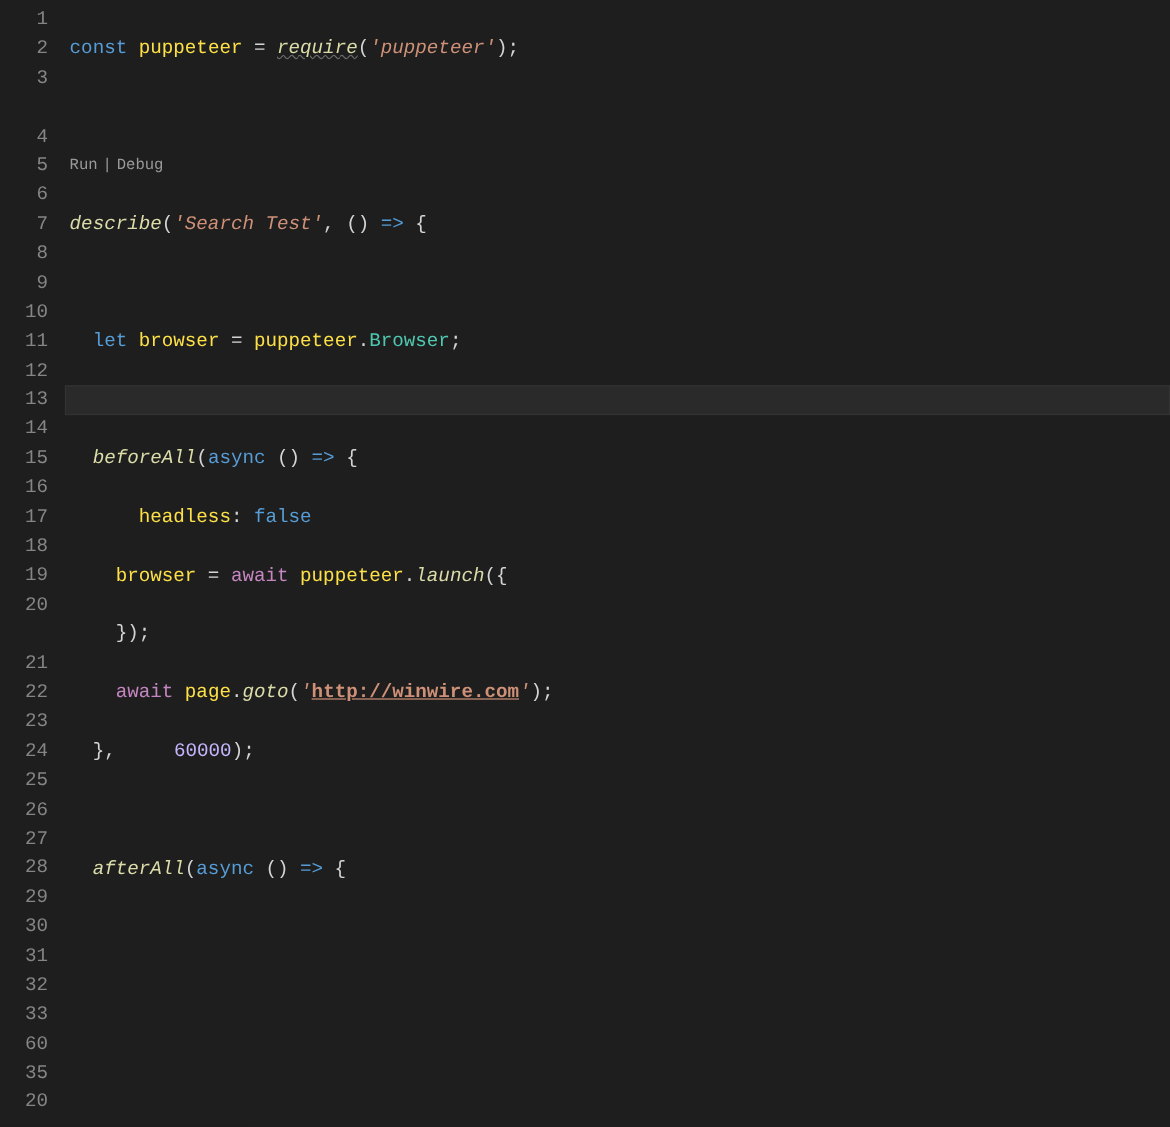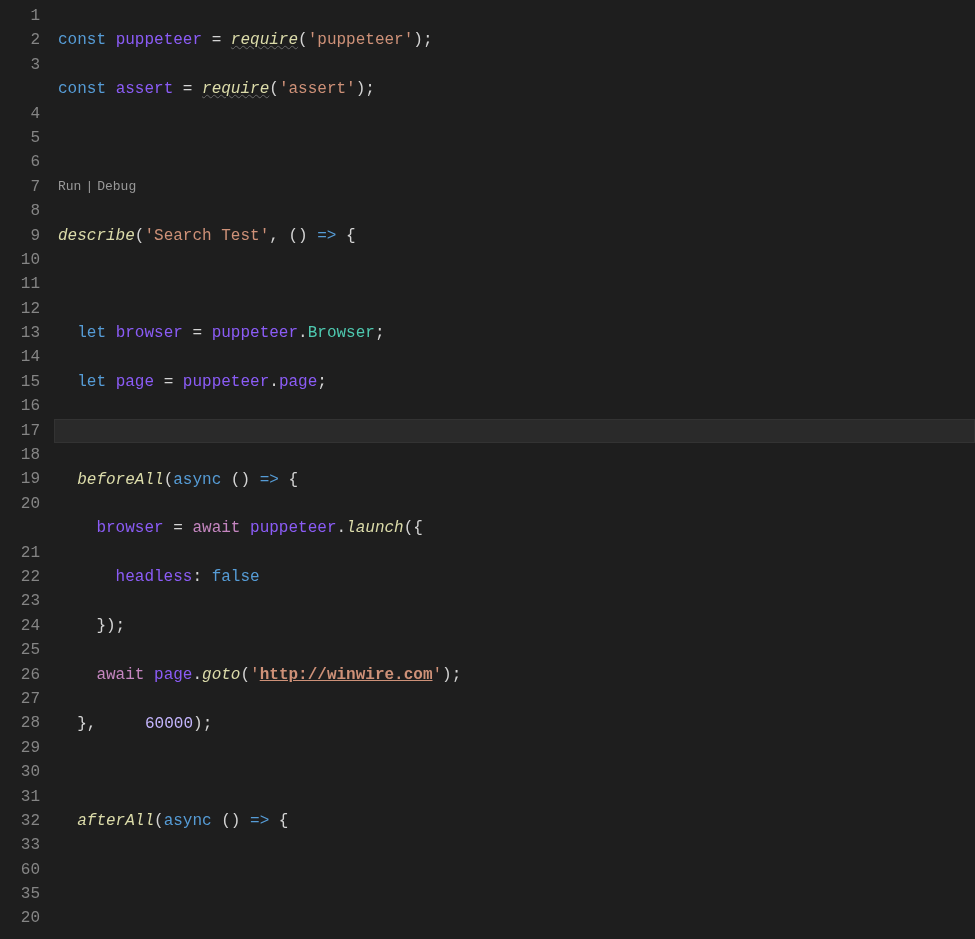--- a/index.html
+++ b/index.html
@@ -50,23 +50,23 @@
     height: 24.4px;
     display: flex;
     align-items: center;
   }
   .codelens span { cursor: pointer; }
   .codelens .sep { margin: 0 4px; }
 
   
   .kw   { color: #569cd6; }   
   .kw2  { color: #c586c0; }   
-  .var  { color: #8b5cf6; }   
+  .var  { color: #fde047; }   
   .fn   { color: #dcdcaa; font-style: italic; }   
-  .str  { color: #ce9178; }   
+  .str  { color: #ce9178; font-style: italic; }   
   .ustr { color: #ce9178; text-decoration: underline; text-decoration-color: #ce9178; font-weight: bold; }
   .num  { color: #c4b5fd; margin-left: 39px; }   
   .pun  { color: #d4d4d4; }
   .type { color: #4ec9b0; }
   .sq   { text-decoration: underline wavy #6a6a6a; text-decoration-thickness:1px;}
 </style>
 </head>
 <body>
 
 <div class="editor">
@@ -106,31 +106,29 @@
     <div class="ln">31</div>
     <div class="ln">32</div>
     <div class="ln">33</div>
     <div class="ln">60</div>
     <div class="ln">35</div>
     <div class="ln">20</div>
   </div>
 
   <div class="code-area">
 <div class="line"><span class="kw">const</span> <span class="var">puppeteer</span><span class="pun"> = </span><span class="fn sq">require</span><span class="pun">(</span><span class="str">'puppeteer'</span><span class="pun">);</span></div>
-<div class="line"><span class="kw">const</span> <span class="var">assert</span><span class="pun"> = </span><span class="fn sq">require</span><span class="pun">(</span><span class="str">'assert'</span><span class="pun">);</span></div>
 <div class="line"></div>
 <div class="codelens"><span>Run</span><span class="sep">|</span><span>Debug</span></div>
 <div class="line"><span class="fn">describe</span><span class="pun">(</span><span class="str">'Search Test'</span><span class="pun">, () </span><span class="kw">=&gt;</span><span class="pun"> {</span></div>
 <div class="line"></div>
 <div class="line">  <span class="kw">let</span> <span class="var">browser</span><span class="pun"> = </span><span class="var">puppeteer</span><span class="pun">.</span><span class="type">Browser</span><span class="pun">;</span></div>
-<div class="line">  <span class="kw">let</span> <span class="var">page</span><span class="pun"> = </span><span class="var">puppeteer</span><span class="pun">.</span><span class="var">page</span><span class="pun">;</span></div>
 <div class="line highlight"></div>
 <div class="line">  <span class="fn">beforeAll</span><span class="pun">(</span><span class="kw">async</span><span class="pun"> () </span><span class="kw">=&gt;</span><span class="pun"> {</span></div>
+<div class="line">      <span class="var">headless</span><span class="pun">: </span><span class="kw">false</span></div>
 <div class="line">    <span class="var">browser</span><span class="pun"> = </span><span class="kw2">await</span><span> </span><span class="var">puppeteer</span><span class="pun">.</span><span class="fn">launch</span><span class="pun">({</span></div>
-<div class="line">      <span class="var">headless</span><span class="pun">: </span><span class="kw">false</span></div>
 <div class="line">    <span class="pun">});</span></div>
 <div class="line">    <span class="kw2">await</span><span> </span><span class="var">page</span><span class="pun">.</span><span class="fn">goto</span><span class="pun">(</span><span class="str">'</span><span class="ustr">http://winwire.com</span><span class="str">'</span><span class="pun">);</span></div>
 <div class="line">  <span class="pun">}, </span><span class="num">60000</span><span class="pun">);</span></div>
 <div class="line"></div>
 <div class="line">  <span class="fn">afterAll</span><span class="pun">(</span><span class="kw">async</span><span class="pun"> () </span><span class="kw">=&gt;</span><span class="pun"> {</span></div>
 
 
 
 
 

